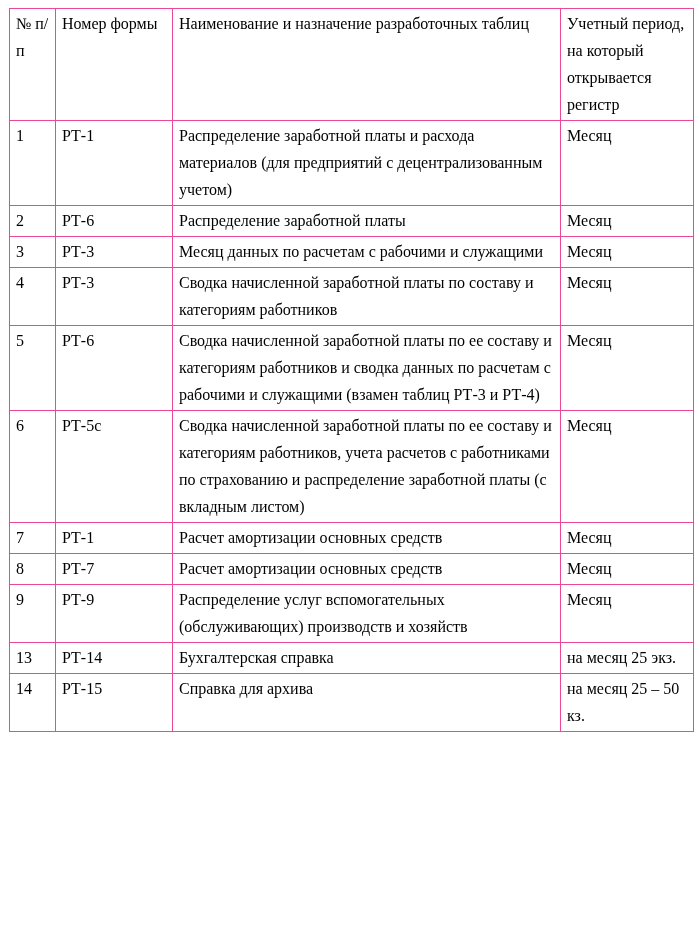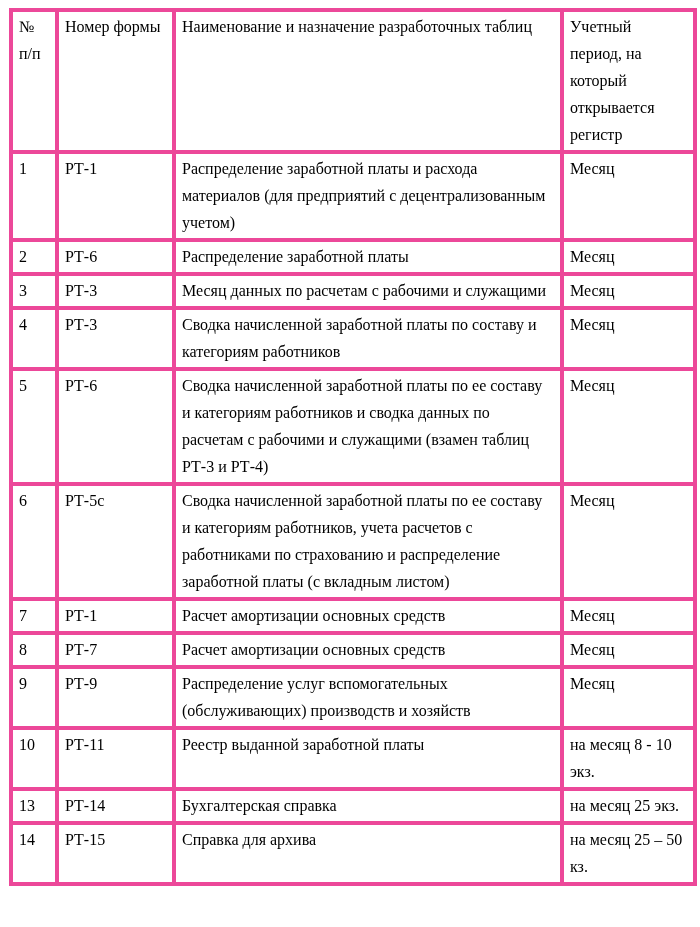--- a/index.html
+++ b/index.html
@@ -16,21 +16,21 @@
     padding: 8px 7px 2px 9px;
     background: #ffffff;
   }
   table.forms {
     border-collapse: collapse;
     table-layout: fixed;
     width: 684px;
   }
   table.forms th,
   table.forms td {
-    border: 4px solid #ec4899;
+    border: 1px solid #ec4899;
     vertical-align: top;
     text-align: left;
     font-weight: normal;
     font-size: 16px;
     line-height: 27px;
     padding: 1px 6px 2px 6px;
     word-wrap: break-word;
   }
   col.c-num   { width: 46px; }
   col.c-form  { width: 117px; }
@@ -113,26 +113,20 @@
     <td>Месяц</td>
   </tr>
 
   <tr>
     <td>9</td>
     <td>РТ-9</td>
     <td>Распределение услуг вспомогательных (обслуживающих) производств и хозяйств</td>
     <td>Месяц</td>
   </tr>
 
-  <tr>
-    <td>10</td>
-    <td>РТ-11</td>
-    <td>Реестр выданной заработной платы</td>
-    <td>на месяц 8 - 10 экз.</td>
-  </tr>
 
 
 
   <tr>
     <td>13</td>
     <td>РТ-14</td>
     <td>Бухгалтерская справка</td>
     <td>на месяц 25 экз.</td>
   </tr>
 

